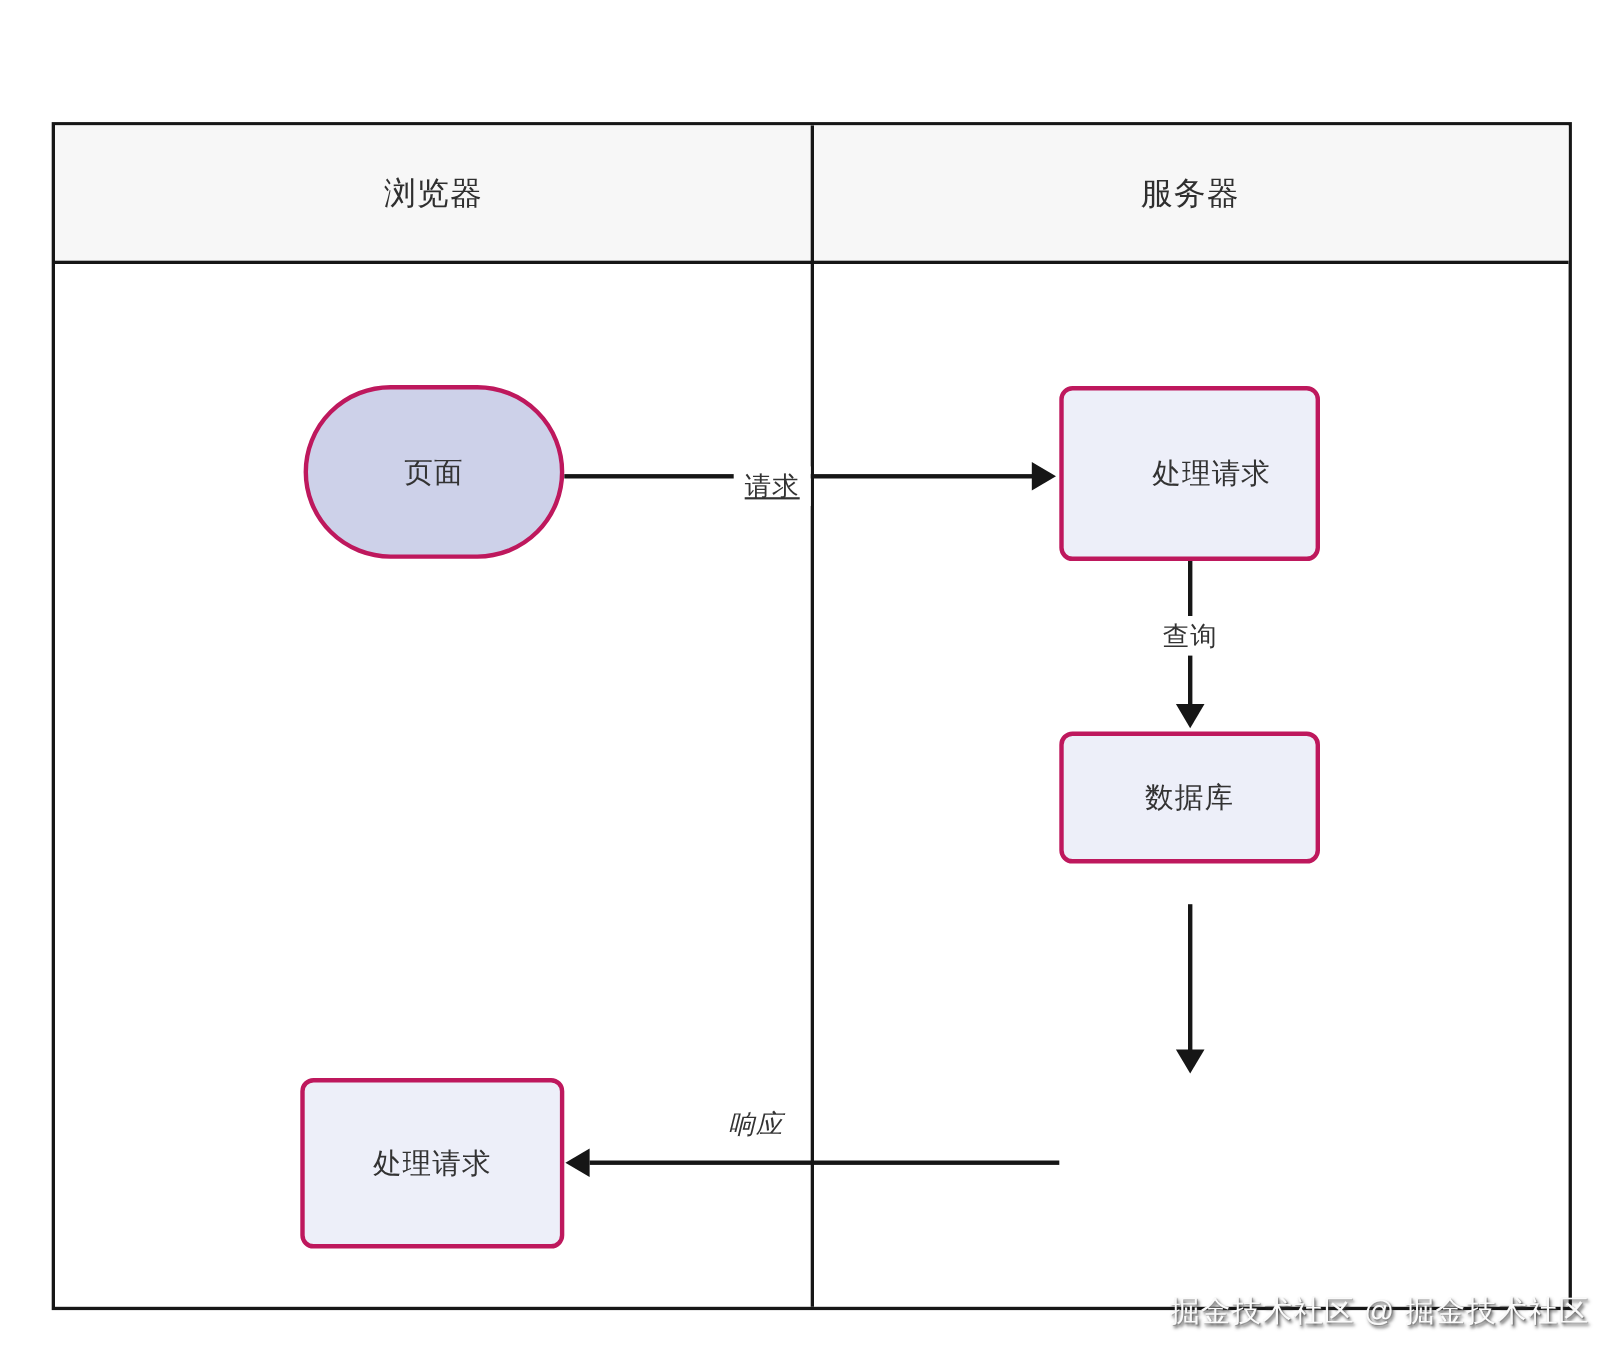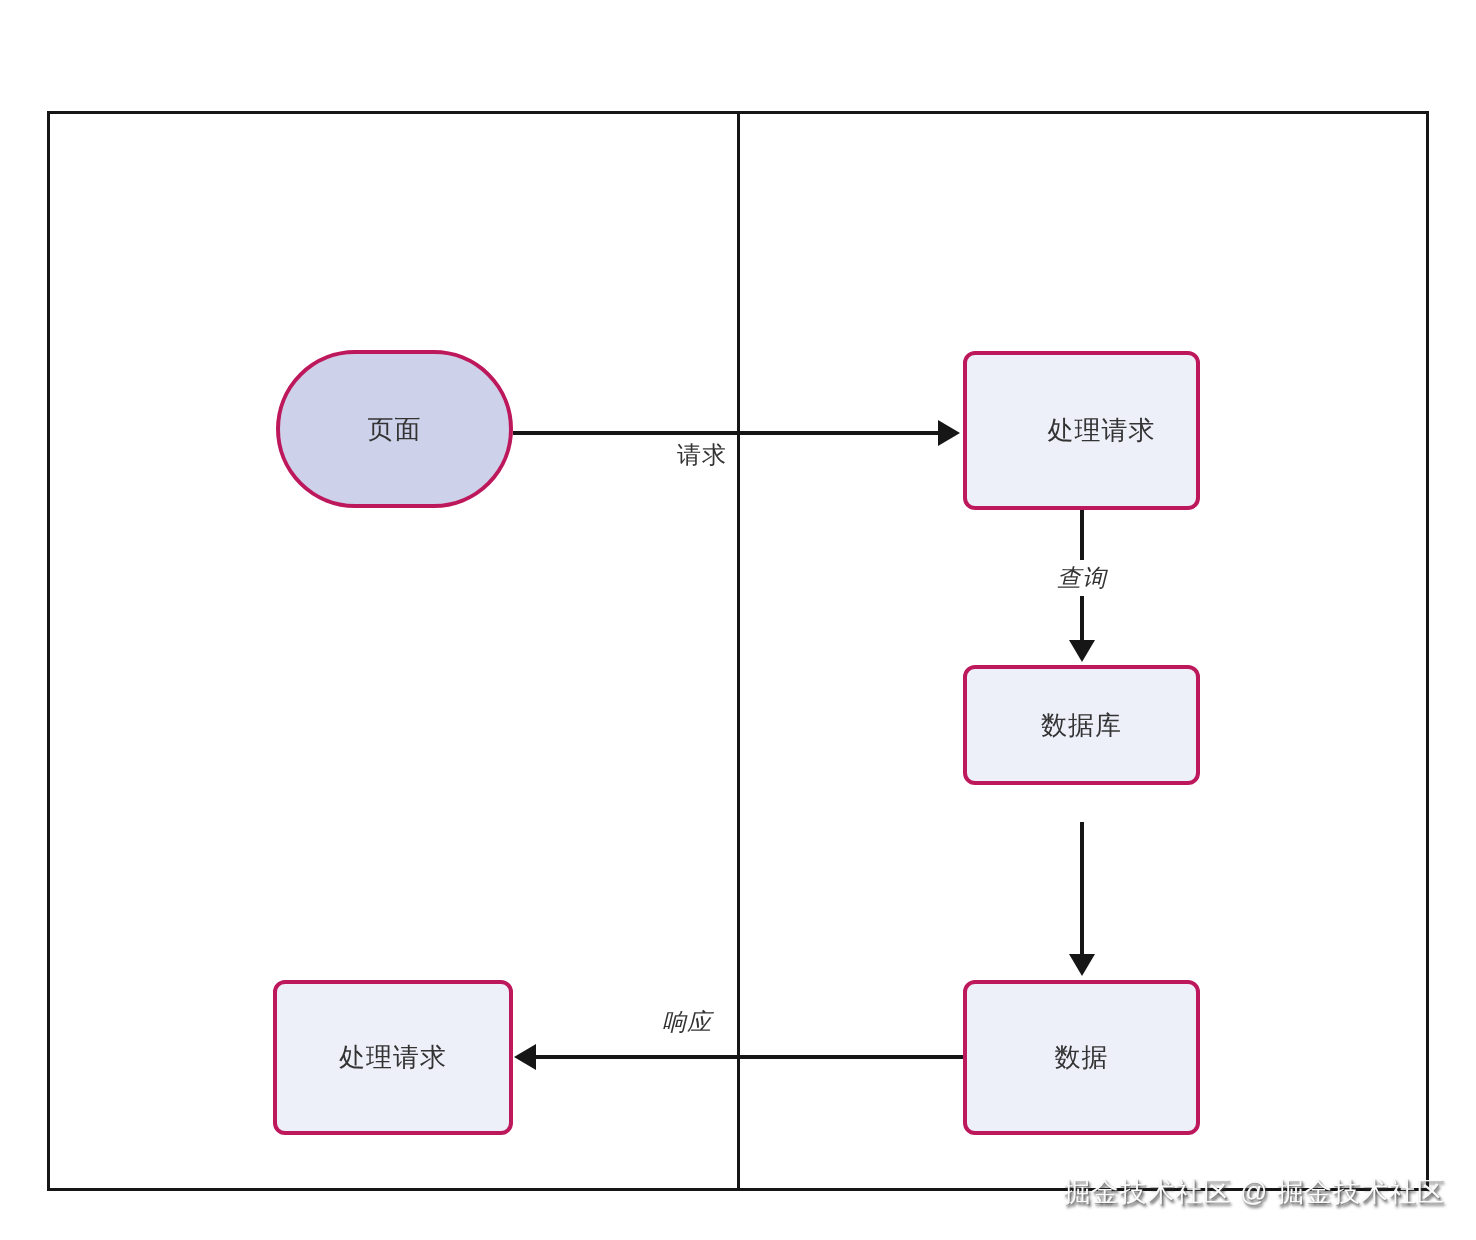--- a/index.html
+++ b/index.html
@@ -54,46 +54,47 @@
     text-shadow:2px 3px 3px rgba(40,40,40,0.8), 1px 1px 1px rgba(90,90,90,0.5);
     white-space:nowrap;
   }
 </style>
 </head>
 <body>
 
 <div class="stage">
 
   <div class="lanes">
+    <div class="lane-headers">
+      <div class="lane-header">浏览器</div>
+      <div class="lane-header">服务器</div>
+    </div>
     <div class="lane-divider"></div>
   </div>
 
   <div class="node stadium n-page">
     <span>页面</span>
   </div>
   <div class="node n-process">
     <span>处理请求</span>
   </div>
   <div class="node n-database">
     <span>数据库</span>
   </div>
-  <div class="node n-data">
-    <span>数据</span>
-  </div>
   <div class="node n-display">
     <span>处理请求</span>
   </div>
 
   <div class="edge-line" style="left:513px;top:431px;width:430px;height:4px;"></div>
   <div class="ah ah-right" style="left:938px;top:420px;"></div>
-  <div class="edge-label" style="left:702px;top:455px;">请求</div>
+  <div class="edge-label" style="left:702px;top:442px;text-decoration:underline;">请求</div>
 
   <div class="edge-line" style="left:1080px;top:510px;width:4px;height:134px;"></div>
   <div class="ah ah-down" style="left:1069px;top:640px;"></div>
-  <div class="edge-label" style="left:1082px;top:578px;font-style:italic;">查询</div>
+  <div class="edge-label" style="left:1082px;top:578px;">查询</div>
 
   <div class="edge-line" style="left:1080px;top:822px;width:4px;height:136px;"></div>
   <div class="ah ah-down" style="left:1069px;top:954px;"></div>
 
   <div class="edge-line" style="left:536px;top:1055px;width:427px;height:4px;"></div>
   <div class="ah ah-left" style="left:514px;top:1044px;"></div>
   <div class="edge-label" style="left:687px;top:1022px;font-style:italic;">响应</div>
 
   <div class="watermark">掘金技术社区 @ 掘金技术社区</div>
 

